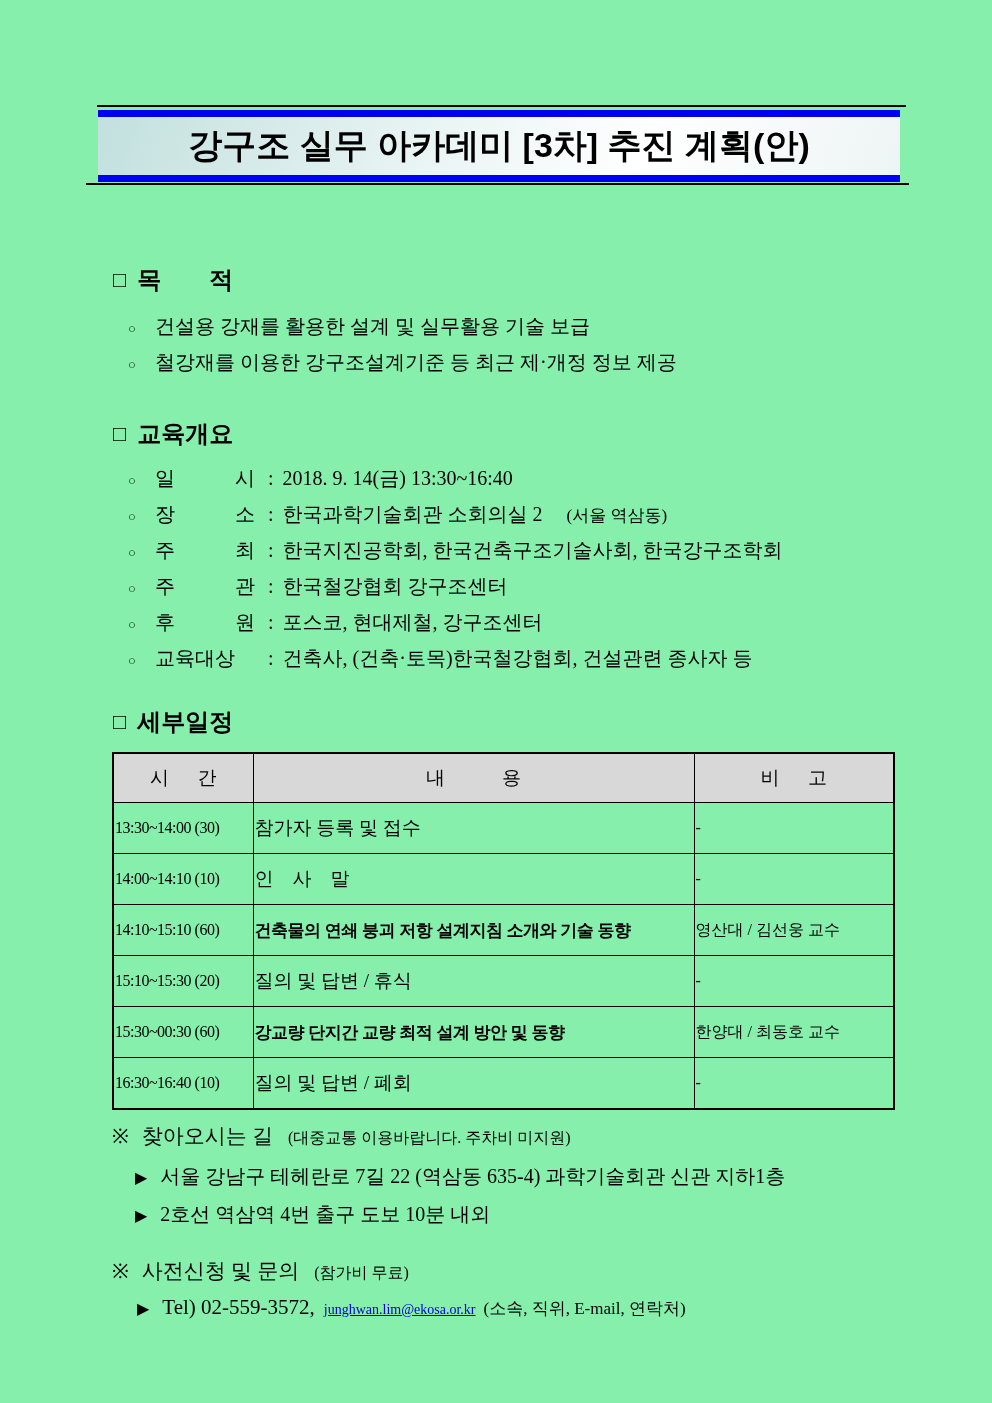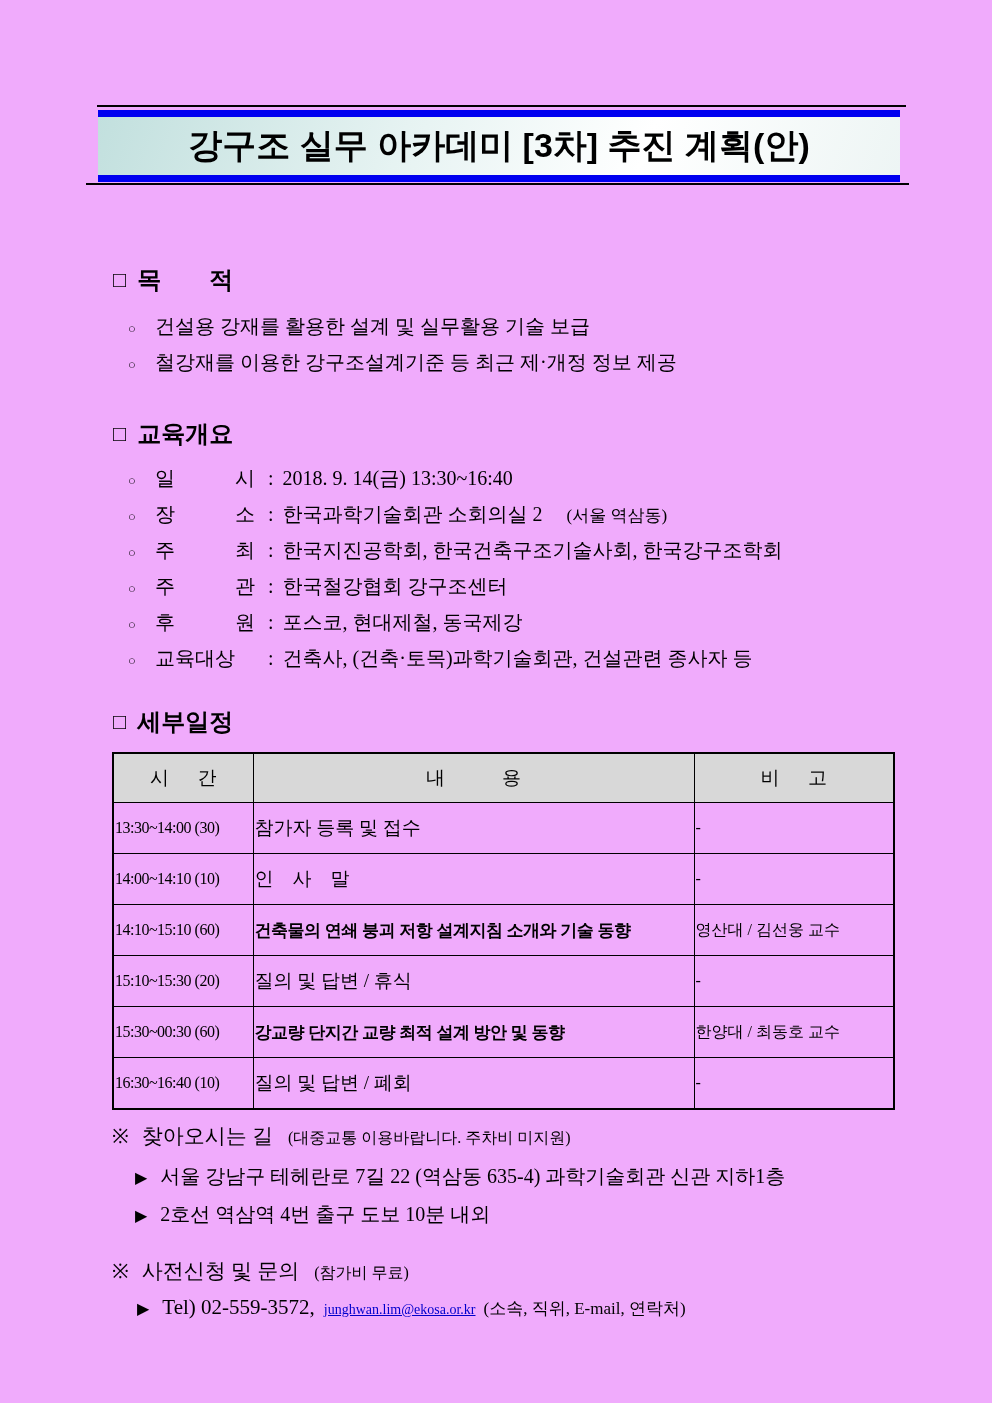--- a/index.html
+++ b/index.html
@@ -1,18 +1,18 @@
 <!DOCTYPE html>
 <html><head>
 <meta charset="utf-8">
 <style>
   html,body { margin:0; padding:0; background:#888; }
   .page {
     position:relative; width:992px; height:1403px; margin:0 auto;
-    background:#f0abfc; overflow:hidden; color:#000;
+    background:#86efac; overflow:hidden; color:#000;
     font-family:"Liberation Serif","DejaVu Serif",serif;
   }
   .abs { position:absolute; }
 
   
   .banner {
     position:absolute; left:98px; top:110px; width:802px; height:58px;
     border-top:7px solid #0000f0; border-bottom:7px solid #0000f0;
     background:linear-gradient(110deg,#c2e0de 0%,#e6f3f2 38%,#ffffff 68%,#edf5f4 100%);
     display:flex; align-items:center; justify-content:center;
@@ -136,27 +136,27 @@
     <li>
       <span class="bullet">○</span>
       <span class="ov-label">주 관</span>
       <span class="ov-sep">:</span>
       <span class="ov-value">한국철강협회 강구조센터</span>
     </li>
     <li>
       <span class="bullet">○</span>
       <span class="ov-label">후 원</span>
       <span class="ov-sep">:</span>
-      <span class="ov-value">포스코, 현대제철, 동국제강</span>
+      <span class="ov-value">포스코, 현대제철, 강구조센터</span>
     </li>
     <li>
       <span class="bullet">○</span>
       <span class="ov-label">교육대상</span>
       <span class="ov-sep">:</span>
-      <span class="ov-value">건축사, (건축·토목)과학기술회관, 건설관련 종사자 등</span>
+      <span class="ov-value">건축사, (건축·토목)한국철강협회, 건설관련 종사자 등</span>
     </li>
   </ul>
 
   <div class="abs sec-head" style="left:113px; top:706px;">
     <span class="marker">□</span>
     <span>세부일정</span>
   </div>
 
   <table class="sched">
     <colgroup>

